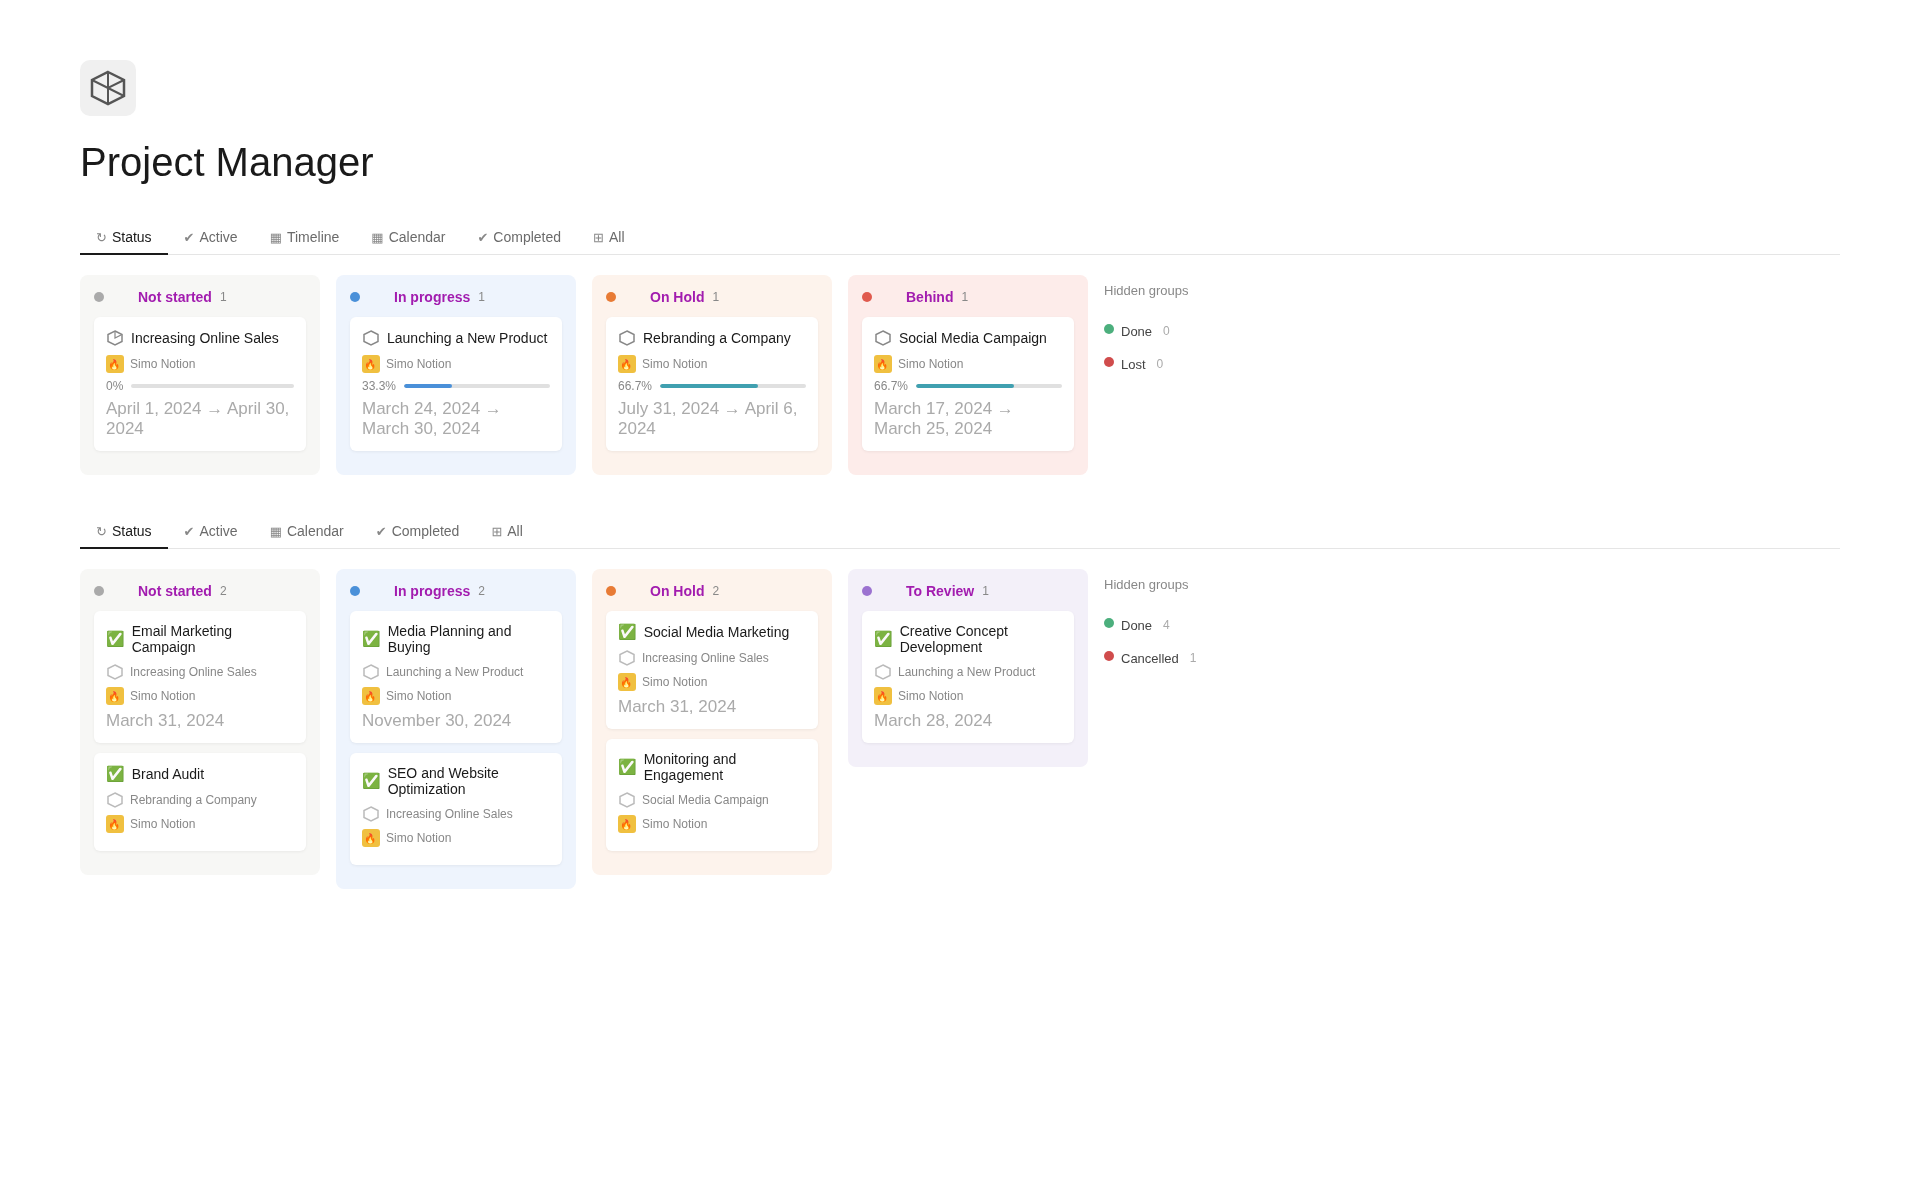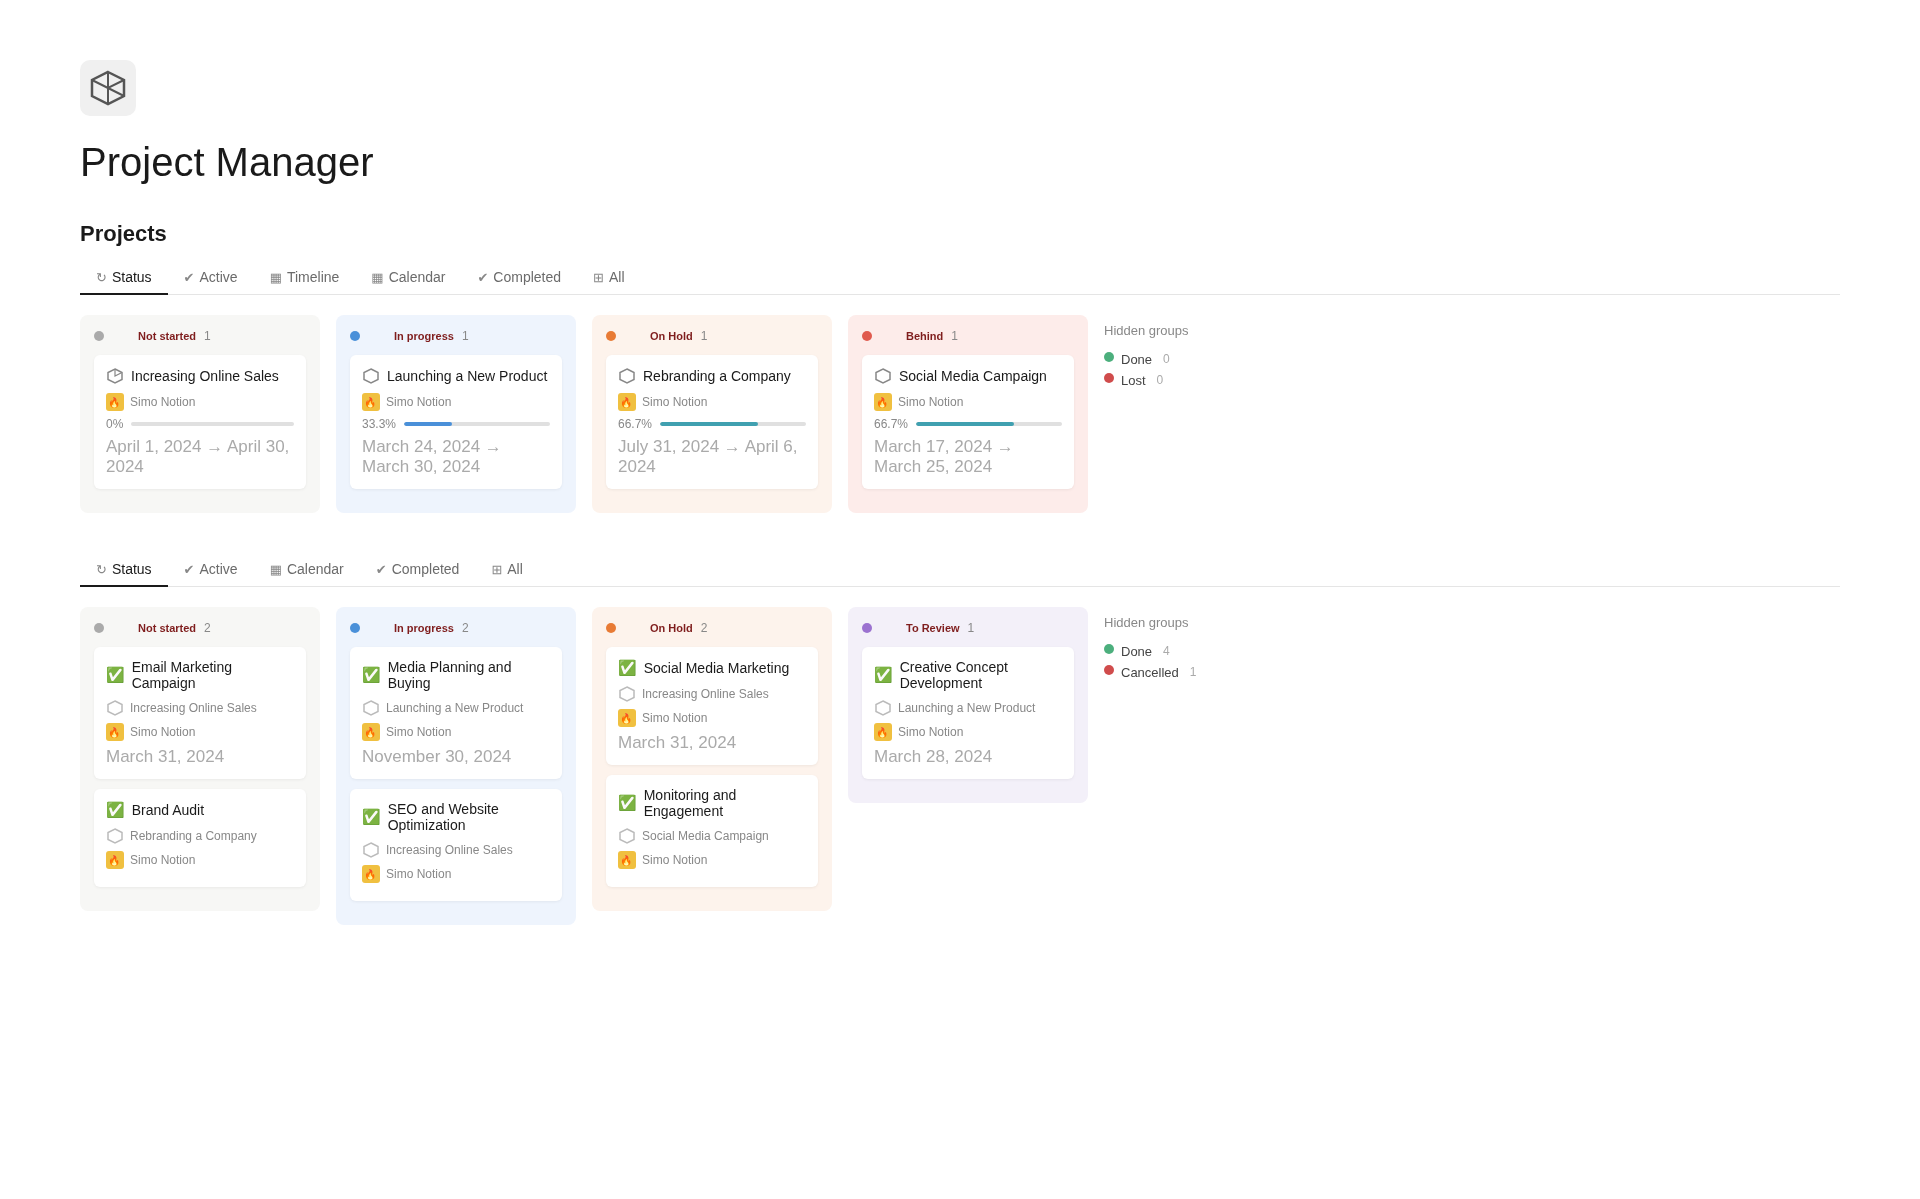--- a/index.html
+++ b/index.html
@@ -83,23 +83,23 @@
       flex-shrink: 0;
     }
     .dot-gray { background: #aaa; }
     .dot-blue { background: #4a90d9; }
     .dot-orange { background: #e87b35; }
     .dot-red { background: #e05a4e; }
     .dot-purple { background: #9b72d0; }
     .dot-green { background: #4caf7d; }
     .dot-darkred { background: #d04c4c; }
     .column-header-label {
-      font-size: 11px;
+      font-size: 14px;
       font-weight: 600;
-      color: #7f1d1d;
+      color: #a21caf;
       padding-left: 28px;
     }
     .column-count {
       font-size: 12px;
       color: #888;
       margin-left: 2px;
     }
     .card {
       background: #ffffff;
       border-radius: 6px;
@@ -161,21 +161,21 @@
     .fill-blue { background: #4a90d9; }
     .fill-teal { background: #40a0b0; }
     .fill-gray { background: #aaa; }
     .date-range {
       font-size: 17px;
       color: #aaa;
     }
     .hidden-groups {
       display: flex;
       flex-direction: column;
-      gap: 6px;
+      gap: 18px;
       min-width: 140px;
       padding-top: 8px;
     }
     .hidden-groups-label {
       font-size: 13px;
       color: #888;
       margin-bottom: 8px;
       font-weight: 400;
     }
     .hidden-group-item {
@@ -206,21 +206,20 @@
     <path d="M28 12 L44 20 L44 36 L28 44 L12 36 L12 20 Z" fill="none" stroke="#555" stroke-width="2.5"></path>
     <path d="M28 12 L28 28 L44 20" fill="none" stroke="#555" stroke-width="2"></path>
     <path d="M12 20 L28 28 L44 36" fill="none" stroke="#555" stroke-width="2"></path>
     <path d="M28 28 L28 44" fill="none" stroke="#555" stroke-width="2"></path>
   </svg>
 </div>
 
 <h1 class="page-title">Project Manager</h1>
 
 <div class="section-gap">
-  <h2 class="section-title">Projects</h2>
 
   <div class="tabs">
     <div class="tab active">
       <span class="tab-icon">↻</span>
       <span>Status</span>
     </div>
     <div class="tab">
       <span class="tab-icon">✔</span>
       <span>Active</span>
     </div>

